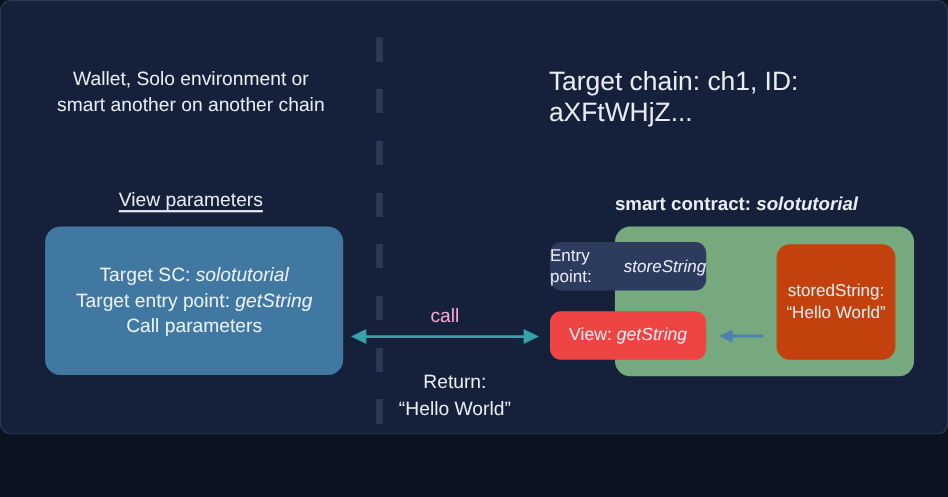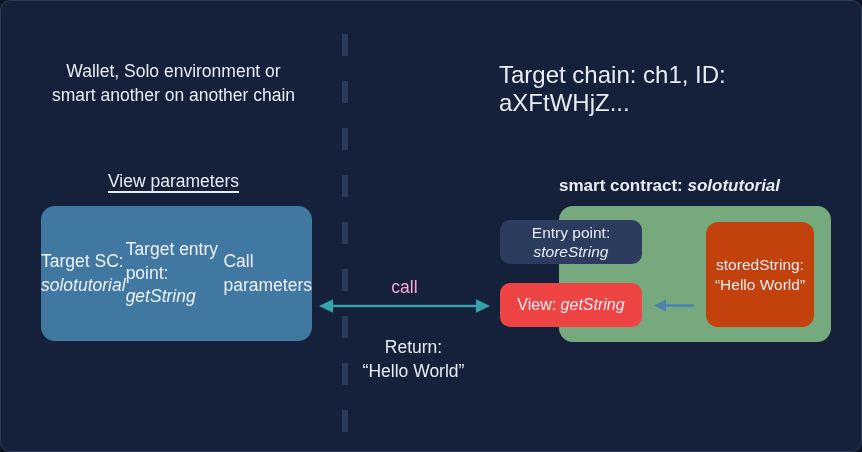--- a/index.html
+++ b/index.html
@@ -1,18 +1,18 @@
 <!DOCTYPE html>
 <html><head>
 <meta charset="utf-8">
 <style>
   html,body{margin:0;padding:0;background:#0b1222;}
   .canvas{
     position:relative;
-    width:862px;height:452px;
+    width:862px;height:395px;
     background:#15213a;
     border-radius:10px;
     border:1px solid rgba(105,125,165,0.28);
     box-sizing:border-box;
     overflow:hidden;
     font-family:"Liberation Sans", sans-serif;
     color:#e8ecf3;
   }
   .abs{position:absolute;}
   .center-text{text-align:center;}
@@ -27,21 +27,21 @@
   .view-params{
     left:30px;top:170px;width:285px;
     font-size:17.5px;
     text-decoration:underline;
     text-underline-offset:4px;
     text-decoration-thickness:1.5px;
   }
   .left-box{
     left:40px;top:205px;width:271px;height:135px;
     background:#4078a2;border-radius:14px;
-    display:flex;flex-direction:row;justify-content:center;align-items:center;
+    display:flex;flex-direction:column;justify-content:center;align-items:center;
     font-size:17.5px;line-height:23.5px;color:#eef2f8;
   }
   .call-label{
     left:318px;top:276px;width:171px;
     color:#f9a8d4;font-size:17.5px;
   }
   .return-block{
     left:330px;top:334px;width:165px;
     font-size:17.5px;line-height:24px;
   }
@@ -53,21 +53,21 @@
     left:558px;top:175px;width:248px;
     text-align:left;font-size:17px;font-weight:600;
   }
   .green-box{
     left:558px;top:205px;width:272px;height:136px;
     background:#76a97e;border-radius:14px;
   }
   .entry-box{
     left:499px;top:219px;width:142px;height:44px;
     background:#2c3b5e;border-radius:10px;
-    display:flex;flex-direction:column;justify-content:center;align-items:center;
+    display:flex;flex-direction:row;justify-content:center;align-items:center;
     font-size:15.5px;line-height:19px;
   }
   .view-box{
     left:499px;top:282px;width:142px;height:44px;
     background:#ef4444;border-radius:10px;
     display:flex;justify-content:center;align-items:center;
     font-size:16px;
   }
   .stored-box{
     left:705px;top:221px;width:108px;height:105px;

